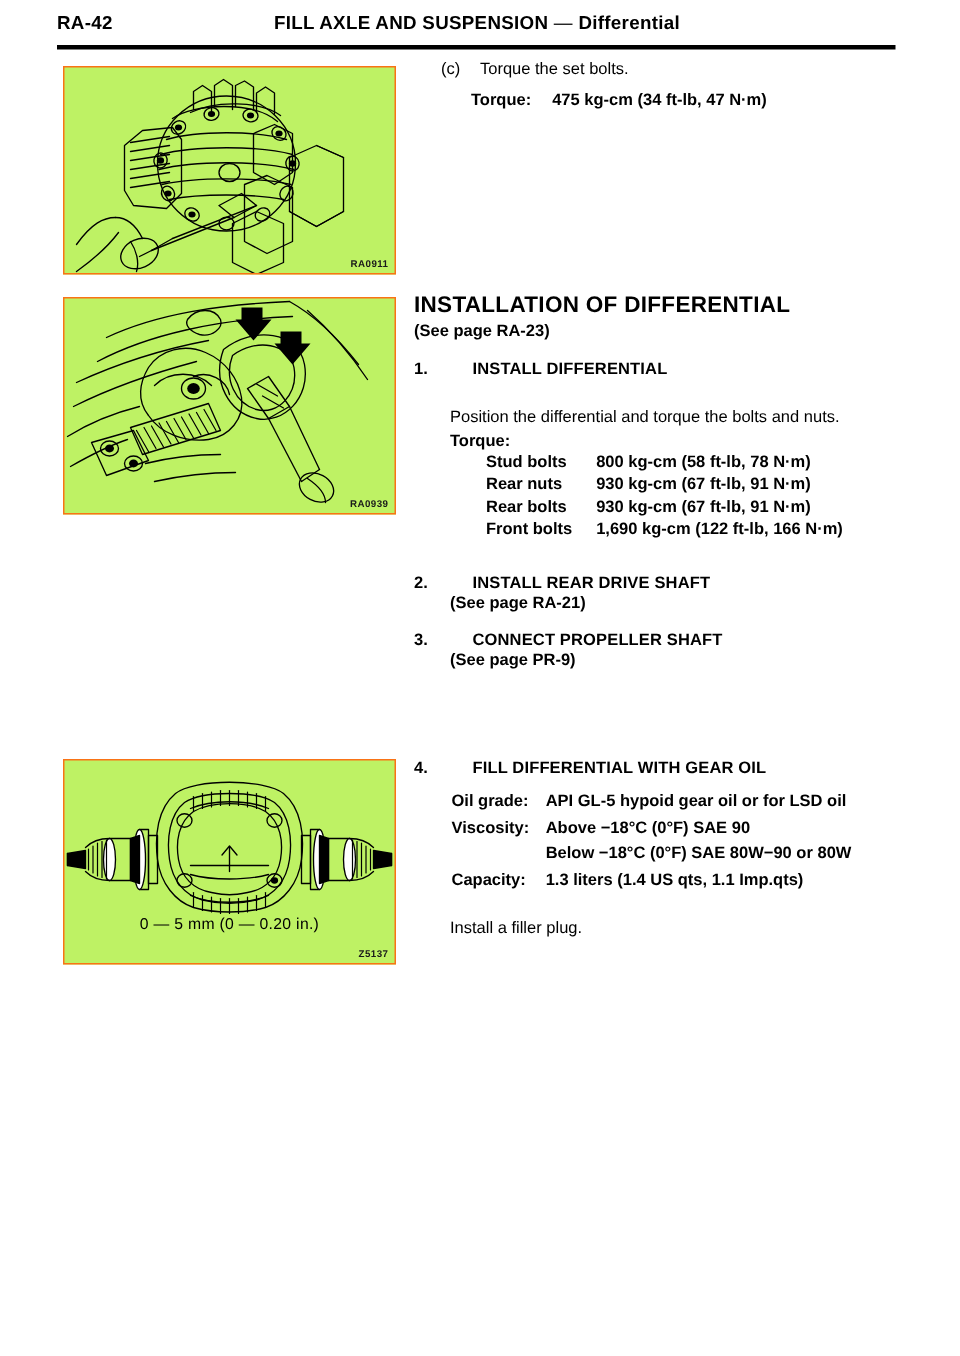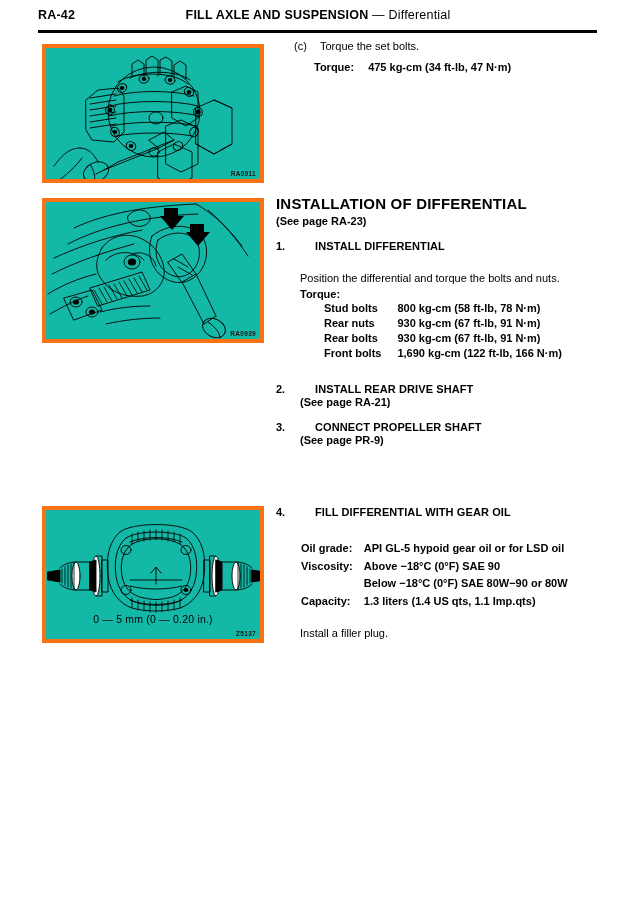--- a/index.html
+++ b/index.html
@@ -42,36 +42,36 @@
     font-size: 12.5px;
     letter-spacing: 0.2px;
   }
   #page-header .head-title .main {
     font-weight: bold;
   }
   #page-header .head-title .dash {
     font-weight: normal;
   }
   #page-header .head-title .sub {
-    font-weight: normal;
+    font-weight: bold;
   }
   #header-rule {
     position: absolute;
     left: 38px;
     top: 30px;
     width: 559px;
     height: 3px;
     background: #000000;
   }
 
   
   .panel {
     position: absolute;
-    border: 4px solid #f97316;
-    background: #14b8a6;
+    border: 1px solid #f97316;
+    background: #bef264;
     box-sizing: border-box;
     overflow: hidden;
   }
   .panel .fig-id {
     position: absolute;
     right: 4px;
     bottom: 2px;
     font-size: 6.5px;
     font-weight: bold;
     letter-spacing: 0.3px;
@@ -196,21 +196,21 @@
   .spec-table td {
     padding: 0 0 0 0;
     line-height: 15px;
     white-space: nowrap;
     vertical-align: top;
   }
   .spec-table td.name { padding-right: 16px; }
 
   
   .oil-table {
-    margin-top: 22px;
+    margin-top: 8px;
     border-collapse: collapse;
     font-size: 11px;
     font-weight: bold;
   }
   .oil-table td {
     line-height: 15.5px;
     vertical-align: top;
     white-space: nowrap;
   }
   .oil-table td.lbl { padding-right: 10px; }

